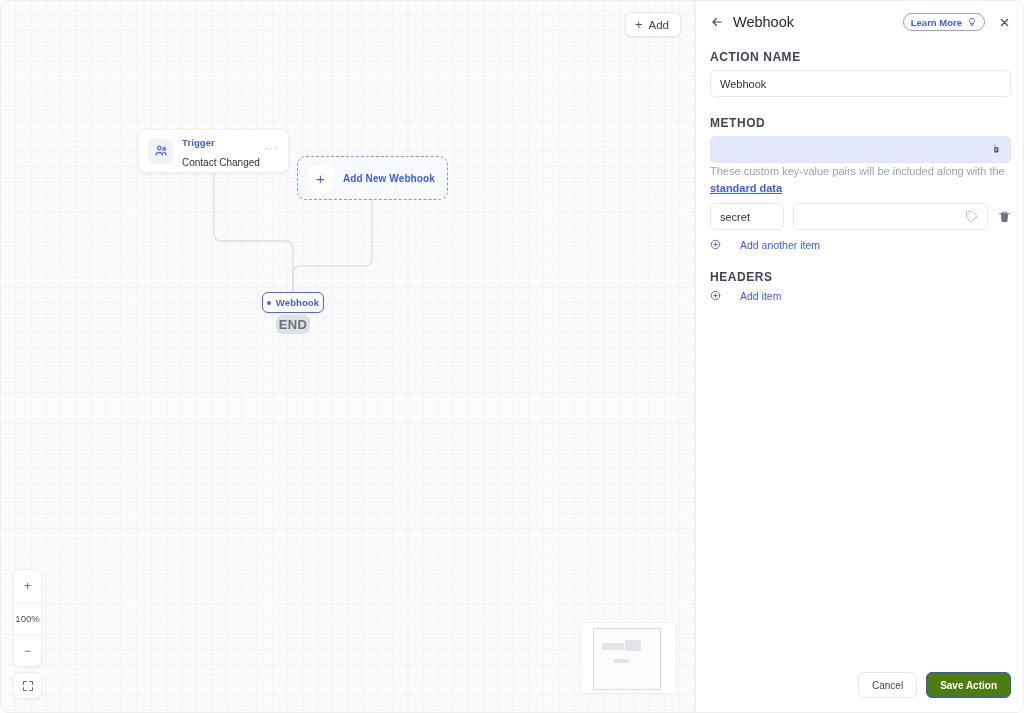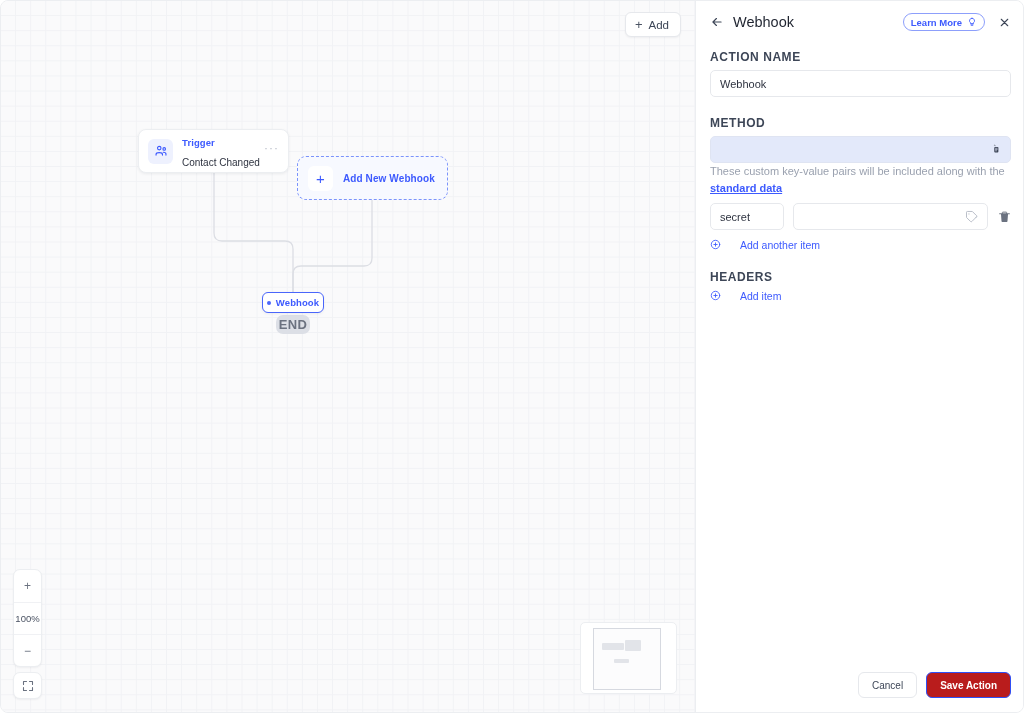--- a/index.html
+++ b/index.html
@@ -243,21 +243,21 @@
     padding: 0 14px 16px 14px;
     display: flex; justify-content: flex-end; gap: 9px;
   }
   .btn {
     height: 26px; padding: 0 13px;
     border-radius: 6px; font-size: 10px;
     display: flex; align-items: center; justify-content: center;
     cursor: pointer; font-family: "Liberation Sans", sans-serif;
   }
   .btn-cancel { background: #fff; border: 1px solid #e6e8ec; color: #3d4657; }
-  .btn-save { background: #b91c1c; border: 1px solid #2f4ff5; color: #ffffff; font-weight: 700; }
+  .btn-save { background: #4d7c0f; border: 1px solid #2f4ff5; color: #ffffff; font-weight: 700; }
 </style>
 </head>
 <body>
 
 <div id="app">
 
   <div class="canvas">
 
     <svg class="edges" width="694" height="713" viewBox="0 0 694 713" fill="none">
 

